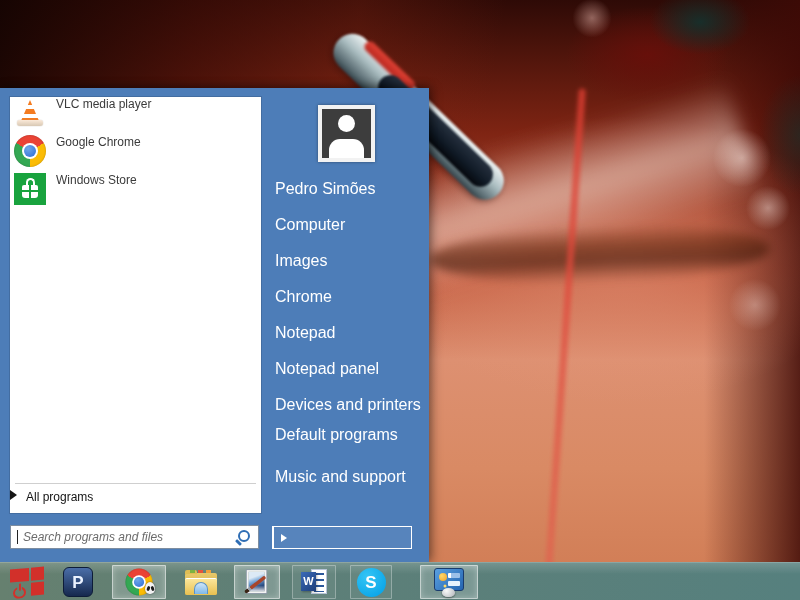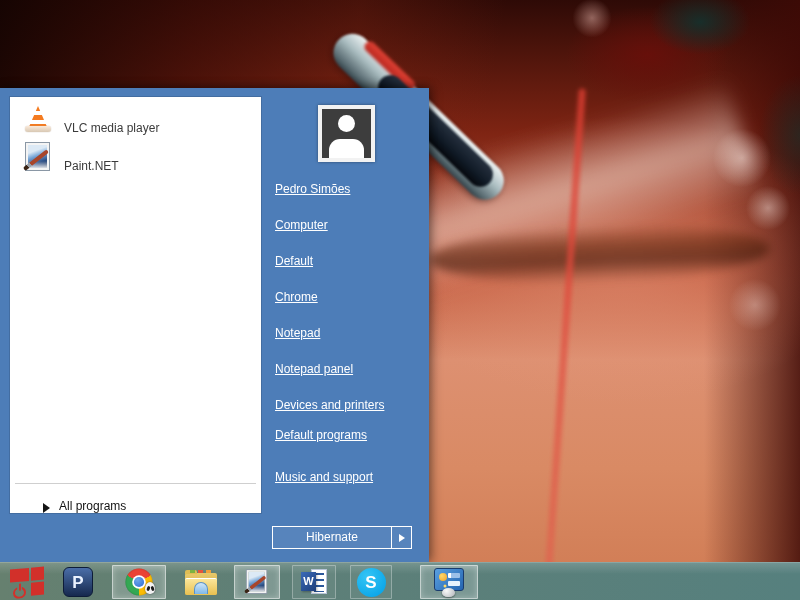--- a/index.html
+++ b/index.html
@@ -38,43 +38,43 @@
   .handle-dark{position:absolute;left:58px;top:5px;width:150px;height:25px;border-radius:13px;
     background:linear-gradient(to bottom,#26313f,#101a26 60%,#05080d);}
   .handle-red{position:absolute;left:22px;top:-3px;width:66px;height:11px;border-radius:6px;
     background:linear-gradient(to bottom,#e24236,#b7271f);filter:blur(1px);}
 
   
   .start-menu{position:absolute;left:0;top:88px;width:429px;height:474px;background:#4d7db8;
     box-shadow:3px 0 10px rgba(0,0,0,.35), 0 -2px 8px rgba(0,0,0,.25);}
   .white-panel{position:absolute;left:10px;top:9px;width:251px;height:416px;background:#fff;
     box-shadow:0 0 0 1px rgba(0,0,0,.12);}
-  .app-row{display:flex;align-items:flex-end;height:38px;padding-left:12px;cursor:default;}
+  .app-row{display:flex;align-items:flex-start;height:38px;padding-left:4px;cursor:default;}
   .app-label{margin-left:10px;font-size:12px;color:#3b3b3b;}
   .hr{position:absolute;left:5px;right:5px;top:386px;height:1px;background:#cfcfcf;}
-  .all-programs{position:absolute;left:0;right:0;top:393px;height:23px;display:flex;align-items:flex-end;margin-left:33px;}
+  .all-programs{position:absolute;left:0;right:0;top:393px;height:23px;display:flex;align-items:flex-start;}
   .tri-black{width:0;height:0;border-left:7px solid #151515;border-top:5px solid transparent;border-bottom:5px solid transparent;}
   .ap-label{margin-left:9px;font-size:12px;color:#141414;}
 
   .search-box{position:absolute;left:10px;top:437px;width:249px;height:24px;background:#fff;
     border:1px solid #7d8da0;}
   .caret{position:absolute;left:6px;top:4px;width:1px;height:14px;background:#222;}
   .search-input{position:absolute;left:10px;top:0;width:196px;height:100%;border:0;outline:0;background:transparent;
     font-family:"Liberation Sans",sans-serif;font-size:12px;font-style:italic;color:#666;}
   .search-input::placeholder{color:#6b6b6b;font-style:italic;opacity:1;}
   .mag{position:absolute;right:8px;top:4px;width:15px;height:15px;}
   .mag::before{content:"";position:absolute;right:0;top:0;width:8px;height:8px;border:2px solid #2e6db4;border-radius:50%;}
   .mag-handle{position:absolute;left:0;bottom:1px;width:7px;height:3px;background:#2e6db4;border-radius:1px;transform:rotate(45deg);}
 
   
   .avatar{position:absolute;left:318px;top:17px;width:57px;height:57px;background:#3d3d3d;
     border:4px solid #f2f2f2;box-shadow:0 0 3px rgba(0,0,0,.4);}
   .av-head{position:absolute;left:50%;top:6px;width:17px;height:17px;margin-left:-8.5px;background:#fff;border-radius:50%;}
   .av-body{position:absolute;left:50%;bottom:0;width:35px;height:19px;margin-left:-17.5px;background:#fff;border-radius:11px 11px 0 0;}
-  .r-item{position:absolute;left:275px;height:16px;line-height:16px;font-size:12px;color:#fff;cursor:default;white-space:nowrap;text-decoration:underline;}
+  .r-item{position:absolute;left:275px;height:16px;line-height:16px;font-size:16px;color:#fff;cursor:default;white-space:nowrap;}
 
   .hibernate{position:absolute;left:272px;top:438px;width:140px;height:23px;border:1px solid #fff;display:flex;
     background:rgba(255,255,255,.06);}
   .hib-label{flex:1;text-align:center;line-height:21px;color:#fff;font-size:12px;}
   .hib-arrow{width:20px;border-left:1px solid #fff;display:flex;align-items:center;justify-content:center;}
   .tri-white{width:0;height:0;border-left:6px solid #fff;border-top:4px solid transparent;border-bottom:4px solid transparent;}
 
   
   .ic{position:relative;display:inline-block;width:32px;height:32px;flex:none;}
   
@@ -207,52 +207,62 @@
 
     <div class="white-panel">
       <div class="app-row">
         <span class="ic vlc">
             <span class="cone"></span>
             <span class="base"></span>
           </span>
         <span class="app-label">VLC media player</span>
       </div>
       <div class="app-row">
-        <span class="ic paint">
-            <span class="photo"></span>
-            <span class="brush"></span>
+        <span class="ic chrome"></span>
+        <span class="app-label">Google Chrome</span>
+      </div>
+      <div class="app-row">
+        <span class="ic store">
+            <span class="handle"></span>
+            <span class="bag"></span>
           </span>
-        <span class="app-label">Paint.NET</span>
+        <span class="app-label">Windows Store</span>
       </div>
 
       <div class="hr"></div>
       <div class="all-programs">
         <span class="tri-black"></span>
         <span class="ap-label">All programs</span>
       </div>
     </div>
 
+    <div class="search-box">
+      <span class="caret"></span>
+      <input class="search-input" type="text" readonly="" placeholder="Search programs and files" style="">
+      <span class="mag">
+          <span class="mag-handle"></span>
+        </span>
+    </div>
 
     <div class="avatar">
       <span class="av-head"></span>
       <span class="av-body"></span>
     </div>
 
     <div class="r-item" style="top:93px">Pedro Simões</div>
     <div class="r-item" style="top:129px">Computer</div>
-    <div class="r-item" style="top:165px">Default</div>
+    <div class="r-item" style="top:165px">Images</div>
     <div class="r-item" style="top:201px">Chrome</div>
     <div class="r-item" style="top:237px">Notepad</div>
     <div class="r-item" style="top:273px">Notepad panel</div>
     <div class="r-item" style="top:309px">Devices and printers</div>
     <div class="r-item" style="top:339px">Default programs</div>
     <div class="r-item" style="top:381px">Music and support</div>
 
     <div class="hibernate">
-      <span class="hib-label">Hibernate</span>
       <span class="hib-arrow">
         <span class="tri-white"></span>
       </span>
     </div>
   </div>
 
   <div class="taskbar">
     <div class="tb-btn b-start">
       <span class="tiles">
         <i class="t t1"></i>

